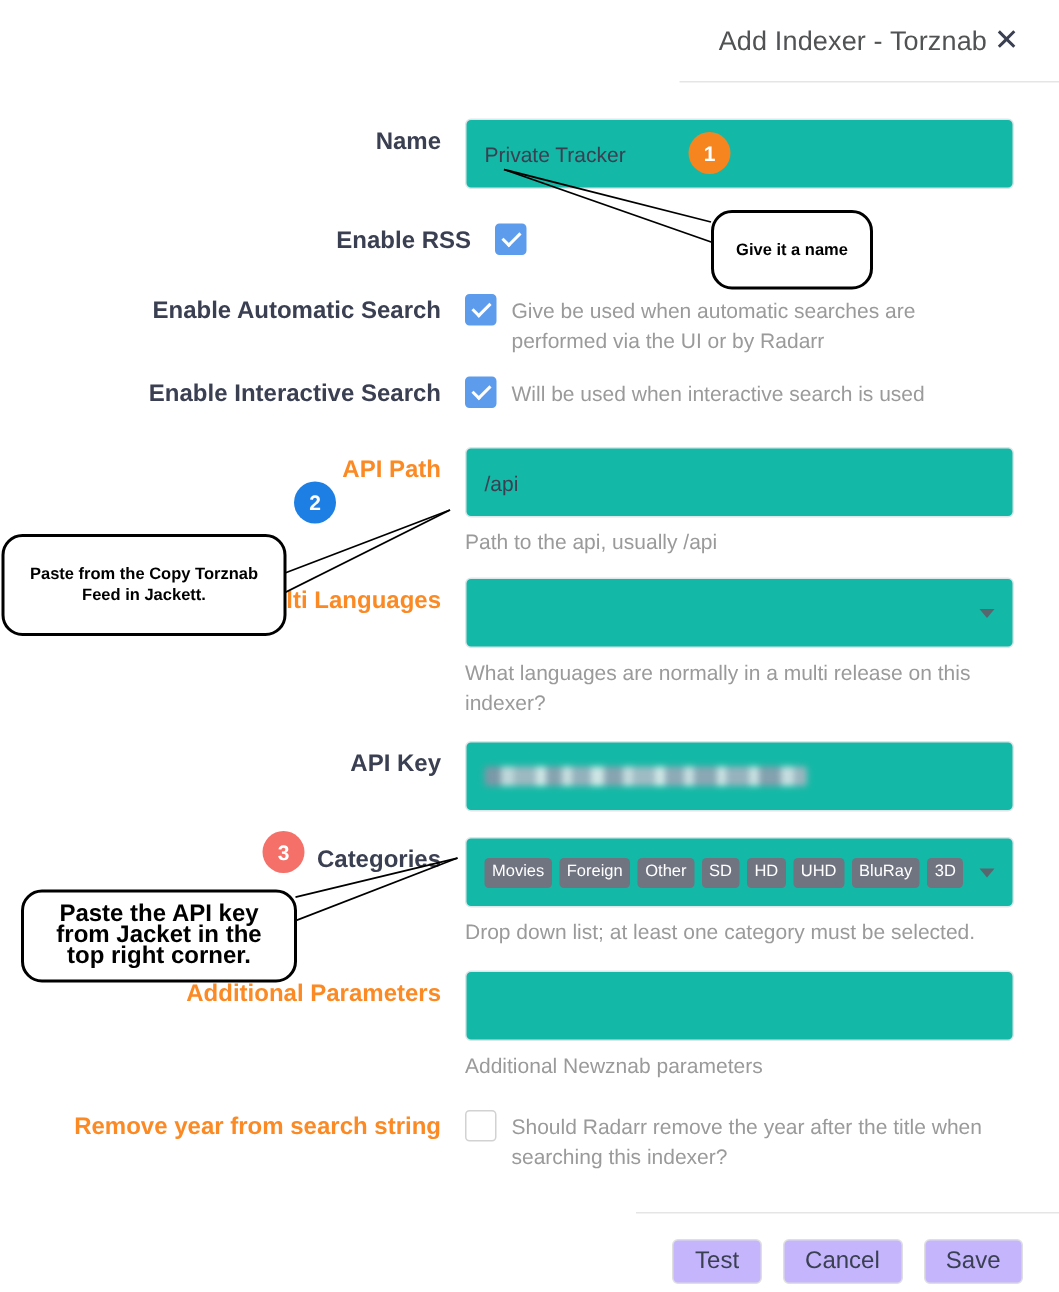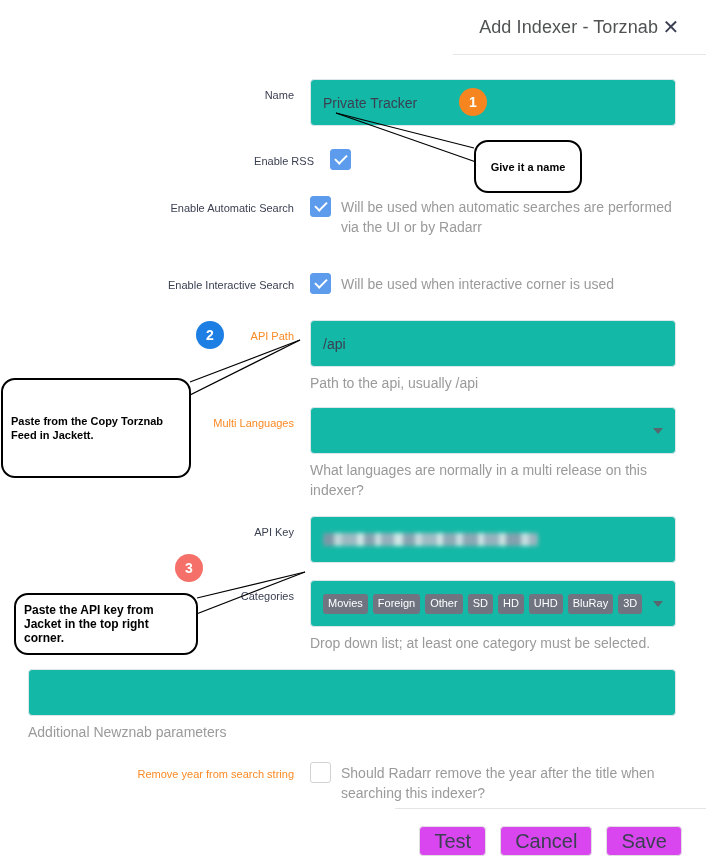--- a/index.html
+++ b/index.html
@@ -75,44 +75,44 @@
     padding: 0 24px;
     box-sizing: border-box;
     gap: 14px;
     background: #fff;
   }
   .btn {
     min-width: 58px;
     height: 30px;
     border: 1px solid #dfdfdf;
     border-radius: 4px;
-    background: #d946ef;
+    background: #c4b5fd;
     color: #3a3f51;
-    font-size: 20px;
+    font-size: 16px;
     font-family: "Liberation Sans", sans-serif;
     cursor: pointer;
     padding: 0 14px;
     margin-top: 12px;
   }
 
   
   .form-row {
     display: flex;
     align-items: flex-start;
     margin-bottom: 17px;
     padding: 0 30px 0 0;
   }
   .form-label {
     width: 282px;
     min-width: 282px;
     text-align: right;
     padding-right: 16px;
     box-sizing: border-box;
-    font-size: 11px;
-    font-weight: normal;
+    font-size: 16px;
+    font-weight: bold;
     color: #3a3f51;
     padding-top: 8px;
     line-height: 16px;
   }
   .form-label.advanced {
     color: #fb8a25;
   }
   .form-control {
     flex: 1;
     min-width: 0;
@@ -252,39 +252,40 @@
   
   .callout {
     position: absolute;
     border: 2px solid #000000;
     border-radius: 14px;
     background: #ffffff;
     color: #000000;
     font-size: 11px;
     font-weight: bold;
     line-height: 14px;
+    text-align: center;
     display: flex;
     align-items: center;
     justify-content: center;
     box-sizing: border-box;
     z-index: 45;
     font-family: "Liberation Sans", sans-serif;
     padding: 16px 8px;
   }
   #callout-name {
     left: 474px; top: 140px; width: 108px; height: 53px;
     font-size: 11px;
   }
   #callout-url {
-    left: 1px; top: 378px; width: 190px; height: 100px;
+    left: 1px; top: 356px; width: 190px; height: 68px;
     font-size: 11px;
   }
   #callout-key {
     left: 14px; top: 593px; width: 184px; height: 62px;
-    font-size: 12px;
+    font-size: 16px;
   }
 
   .anno-svg {
     position: absolute;
     inset: 0;
     width: 706px;
     height: 861px;
     pointer-events: none;
     z-index: 44;
   }
@@ -314,40 +315,40 @@
       <div class="form-label">Enable RSS</div>
       <div class="form-control">
         <div class="checkbox-row">
           <div class="cb checked">
               <span class="tick"></span>
             </div>
         </div>
       </div>
     </div>
 
-    <div class="form-row" style="margin-bottom:32px;">
+    <div class="form-row" style="margin-bottom:10px;">
       <div class="form-label">Enable Automatic Search</div>
       <div class="form-control">
         <div class="checkbox-row">
           <div class="cb checked">
               <span class="tick"></span>
             </div>
-          <div class="cb-help">Will be used when automatic searches are performed via the UI or by Radarr</div>
+          <div class="cb-help">Give be used when automatic searches are performed via the UI or by Radarr</div>
         </div>
       </div>
     </div>
 
     <div class="form-row" style="margin-bottom:26px;">
       <div class="form-label">Enable Interactive Search</div>
       <div class="form-control">
         <div class="checkbox-row">
           <div class="cb checked">
               <span class="tick"></span>
             </div>
-          <div class="cb-help">Will be used when interactive corner is used</div>
+          <div class="cb-help">Will be used when interactive search is used</div>
         </div>
       </div>
     </div>
 
 
     <div class="form-row" style="margin-bottom:14px;">
       <div class="form-label advanced">API Path</div>
       <div class="form-control">
         <div class="input-box">
           <span>/api</span>
@@ -390,20 +391,21 @@
             <span class="chip">BluRay</span>
             <span class="chip">3D</span>
           </div>
           <span class="caret"></span>
         </div>
         <div class="help-text" style="max-width:400px;">Drop down list; at least one category must be selected.</div>
       </div>
     </div>
 
     <div class="form-row" style="margin-bottom:16px;">
+      <div class="form-label advanced">Additional Parameters</div>
       <div class="form-control">
         <div class="input-box">
           <span></span>
         </div>
         <div class="help-text">Additional Newznab parameters</div>
       </div>
     </div>
 
     <div class="form-row">
       <div class="form-label advanced">Remove year from search string</div>

